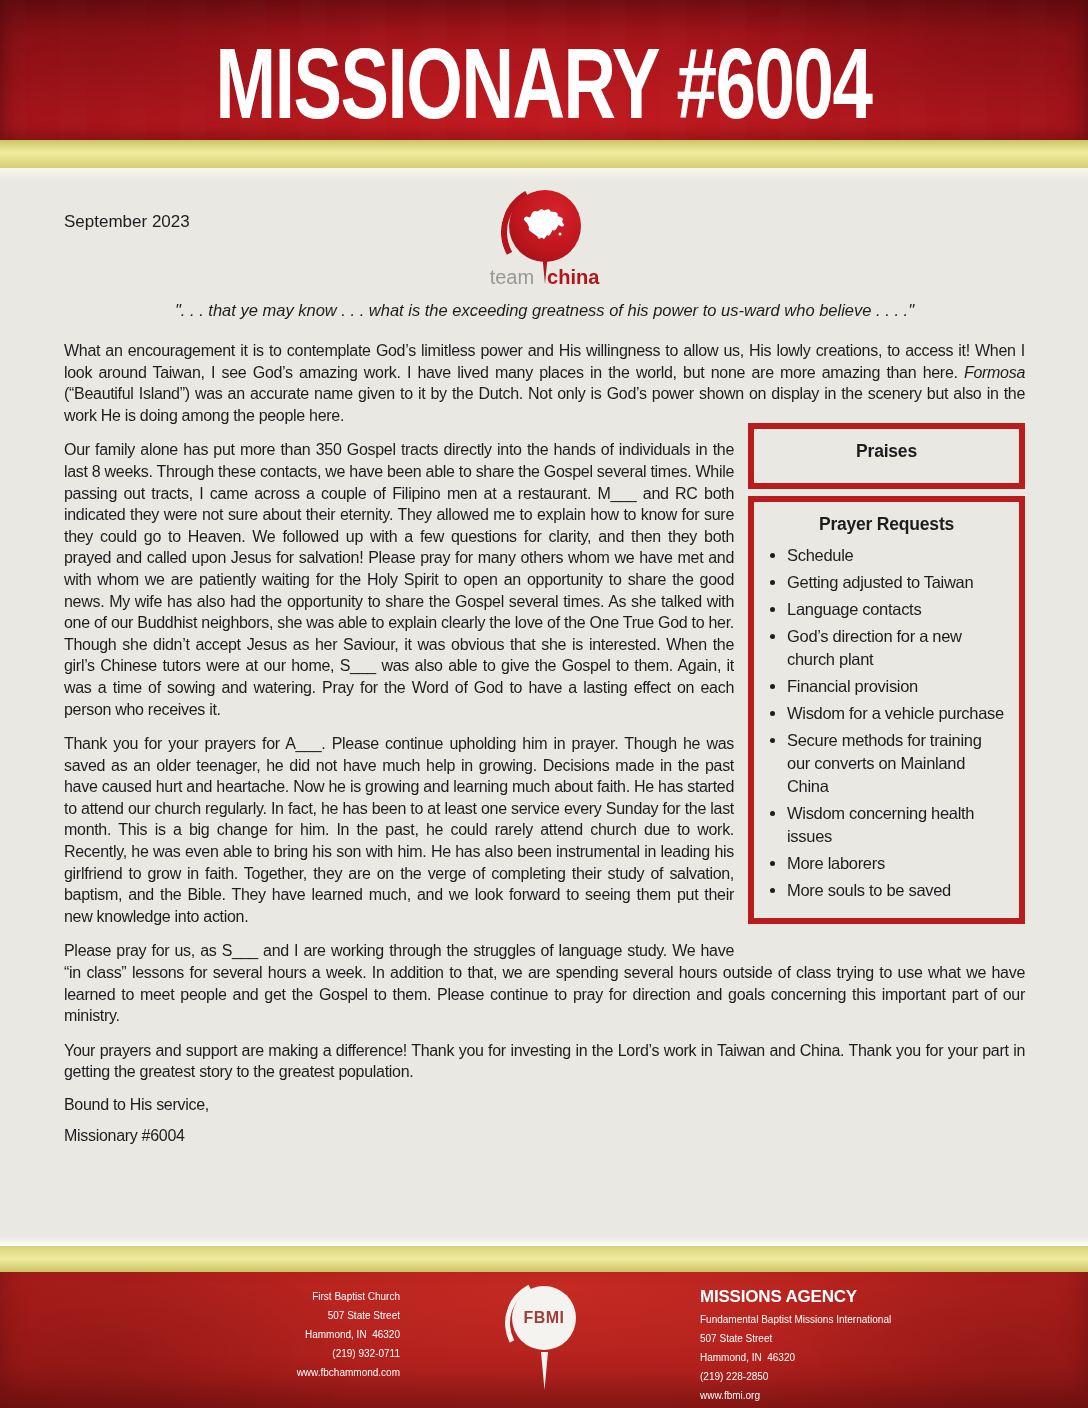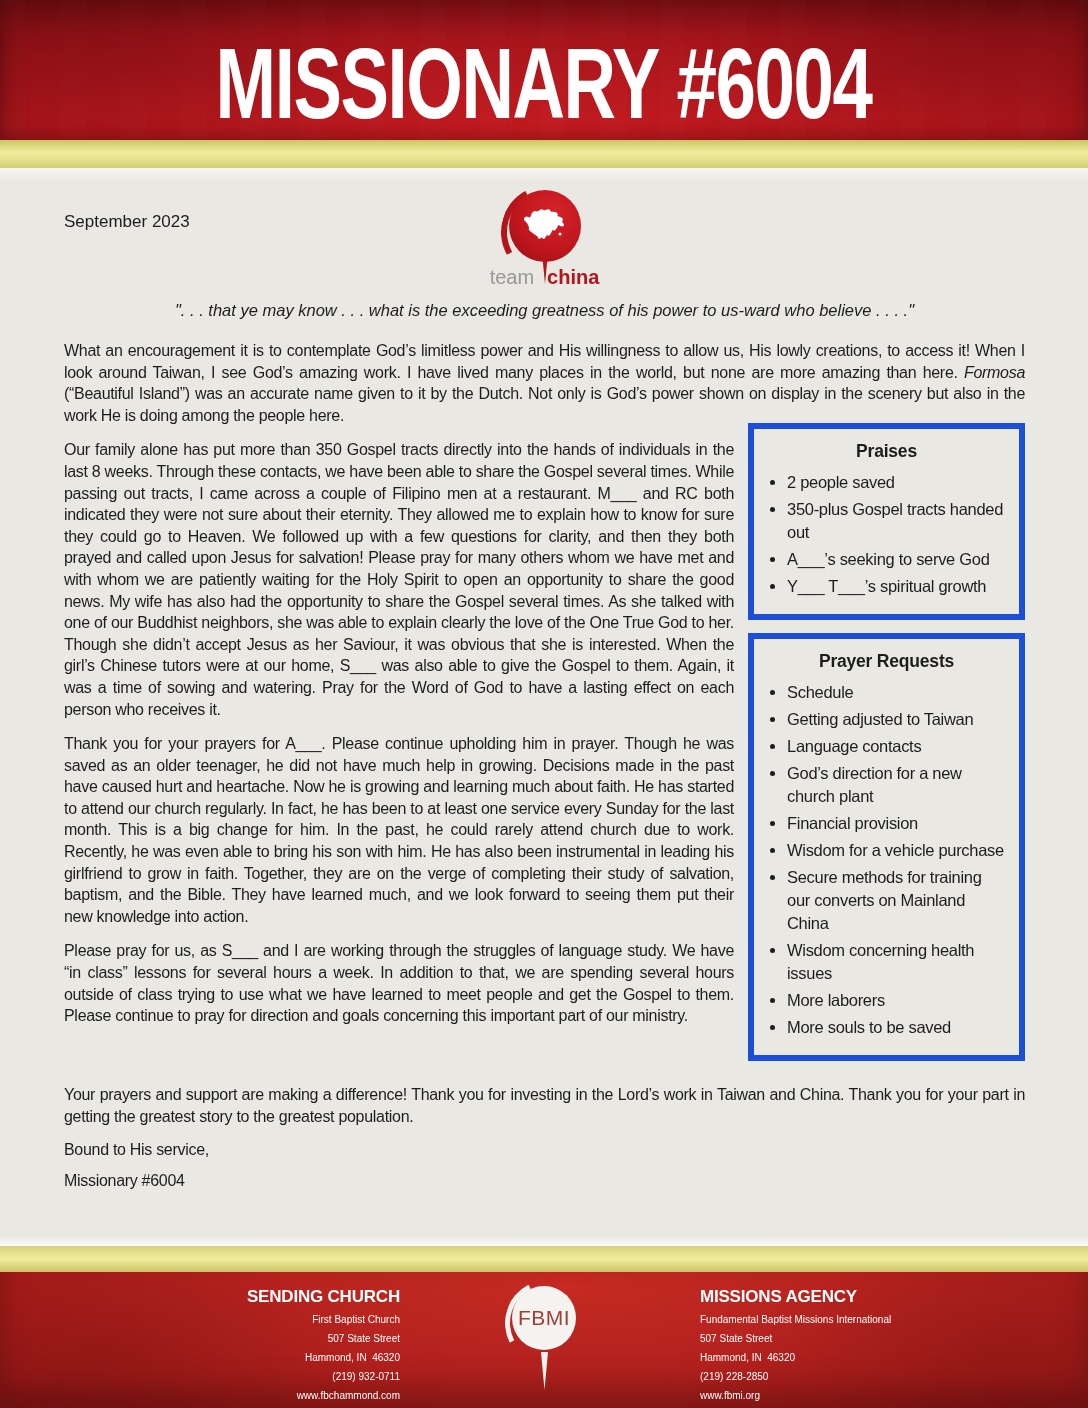--- a/index.html
+++ b/index.html
@@ -59,21 +59,21 @@
     margin:0 0 13px 0;font-size:16px;line-height:21.6px;letter-spacing:-.30px;
     text-align:justify;
   }
   .italic{font-style:italic;}
   .closing,.signature{margin:0 0 13px 0;font-size:16px;letter-spacing:-.30px;}
   .closing{margin-top:7px;}
   .signature{margin-top:6px;}
 
   
   .rail{float:right;width:277px;margin:-16px 0 10px 14px;}
-  .red-box{border:6px solid #1d4ed8;background:#e9e8e3;padding:8px 12px 12px;margin-bottom:13px;}
+  .red-box{border:6px solid #b91c1c;background:#e9e8e3;padding:8px 12px 12px;margin-bottom:7px;}
   .box-title{text-align:center;font-weight:bold;font-size:17.5px;margin:4px 0 9px;letter-spacing:-.2px;}
   .red-box ul{margin:0;padding-left:21px;}
   .red-box li{font-size:16.5px;line-height:23px;letter-spacing:-.3px;margin-bottom:4px;}
   .clear-rail{clear:right;}
 
   
   .footer{position:absolute;left:0;right:0;bottom:0;}
   .pre-footer-fade{height:10px;background:linear-gradient(rgba(255,255,255,0),#fdfdfa);}
   .footer-gold{height:26px;background:linear-gradient(180deg,#d8d27a 0%,#efec9d 50%,#c9c364 100%);}
   .footer-red{
@@ -88,21 +88,21 @@
   .fc{position:absolute;top:15px;}
   .fc-church{left:0;width:400px;text-align:right;}
   .fc-agency{left:700px;text-align:left;}
   .fc-heading{font-size:17px;font-weight:bold;letter-spacing:-.2px;margin-bottom:3px;}
   .fc ul{list-style:none;margin:0;padding:0;}
   .fc li{font-size:10px;line-height:19px;white-space:pre;}
   .fbmi{position:absolute;left:50%;top:6px;transform:translateX(-50%);width:80px;height:124px;}
   .fbmi-circle{
     position:absolute;left:8px;top:8px;width:64px;height:64px;border-radius:50%;background:#f4f3ef;
     display:flex;align-items:center;justify-content:center;
-    font-size:21px;font-weight:normal;color:#9c4038;letter-spacing:.5px;z-index:2;
+    font-size:16px;font-weight:bold;color:#9c4038;letter-spacing:.5px;z-index:2;
   }
   .fbmi-crescent{
     position:absolute;left:1px;top:2px;width:76px;height:76px;border-radius:50%;
     border:5px solid transparent;border-left-color:#f4f3ef;transform:rotate(18deg);z-index:1;
   }
   .fbmi-tail{position:absolute;left:37px;top:74px;width:7px;height:38px;background:#f4f3ef;
     clip-path:polygon(0 0,100% 0,50% 100%);}
 </style>
 </head>
 <body>
@@ -140,26 +140,20 @@
     <div class="verse">
       <div class="verse-text">". . . that ye may know . . . what is the exceeding greatness of his power to us-ward who believe . . . ."</div>
     </div>
 
     <div class="letter">
       <p><span>What an encouragement it is to contemplate God’s limitless power and His willingness to allow us, His lowly creations, to access it! When I look around Taiwan, I see God’s amazing work. I have lived many places in the world, but none are more amazing than here. </span><span class="italic">Formosa</span><span> (“Beautiful Island”) was an accurate name given to it by the Dutch. Not only is God’s power shown on display in the scenery but also in the work He is doing among the people here.</span></p>
 
       <div class="rail">
         <div class="red-box">
           <div class="box-title">Praises</div>
-          <ul>
-              <li>2 people saved</li>
-              <li>350-plus Gospel tracts handed out</li>
-              <li>A___’s seeking to serve God</li>
-              <li>Y___ T___’s spiritual growth</li>
-            </ul>
         </div>
         <div class="red-box">
           <div class="box-title">Prayer Requests</div>
           <ul>
               <li>Schedule</li>
               <li>Getting adjusted to Taiwan</li>
               <li>Language contacts</li>
               <li>God’s direction for a new church plant</li>
               <li>Financial provision</li>
               <li>Wisdom for a vehicle purchase</li>
@@ -180,21 +174,20 @@
     </div>
   </div>
 
   <div class="footer">
     <div class="pre-footer-fade"></div>
     <div class="footer-gold"></div>
     <div class="footer-red">
       <div class="footer-texture"></div>
 
       <div class="fc fc-church">
-        <div class="fc-heading">SENDING CHURCH</div>
         <ul>
             <li>First Baptist Church</li>
             <li>507 State Street</li>
             <li>Hammond, IN  46320</li>
             <li>(219) 932-0711</li>
             <li>www.fbchammond.com</li>
           </ul>
       </div>
 
       <div class="fbmi">

